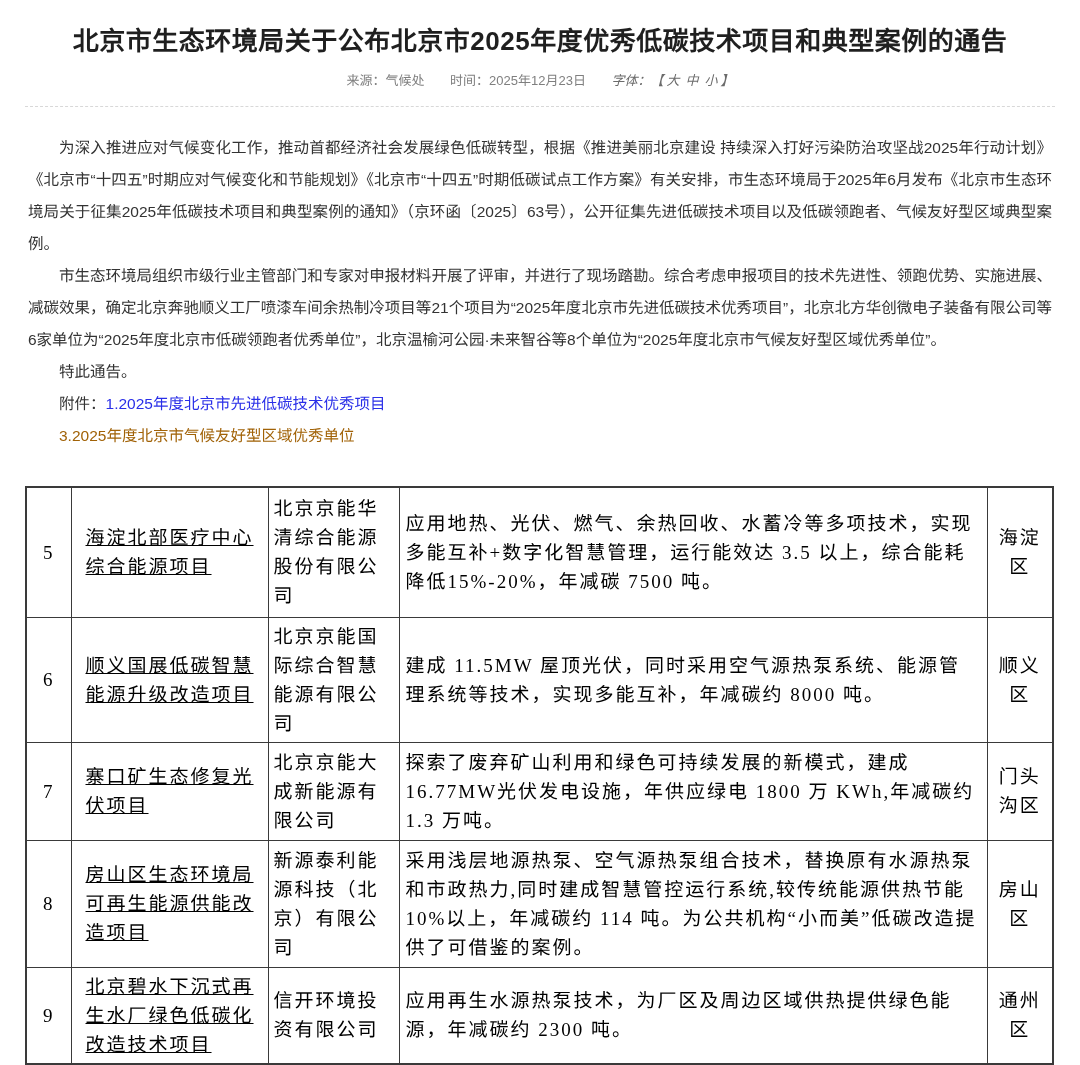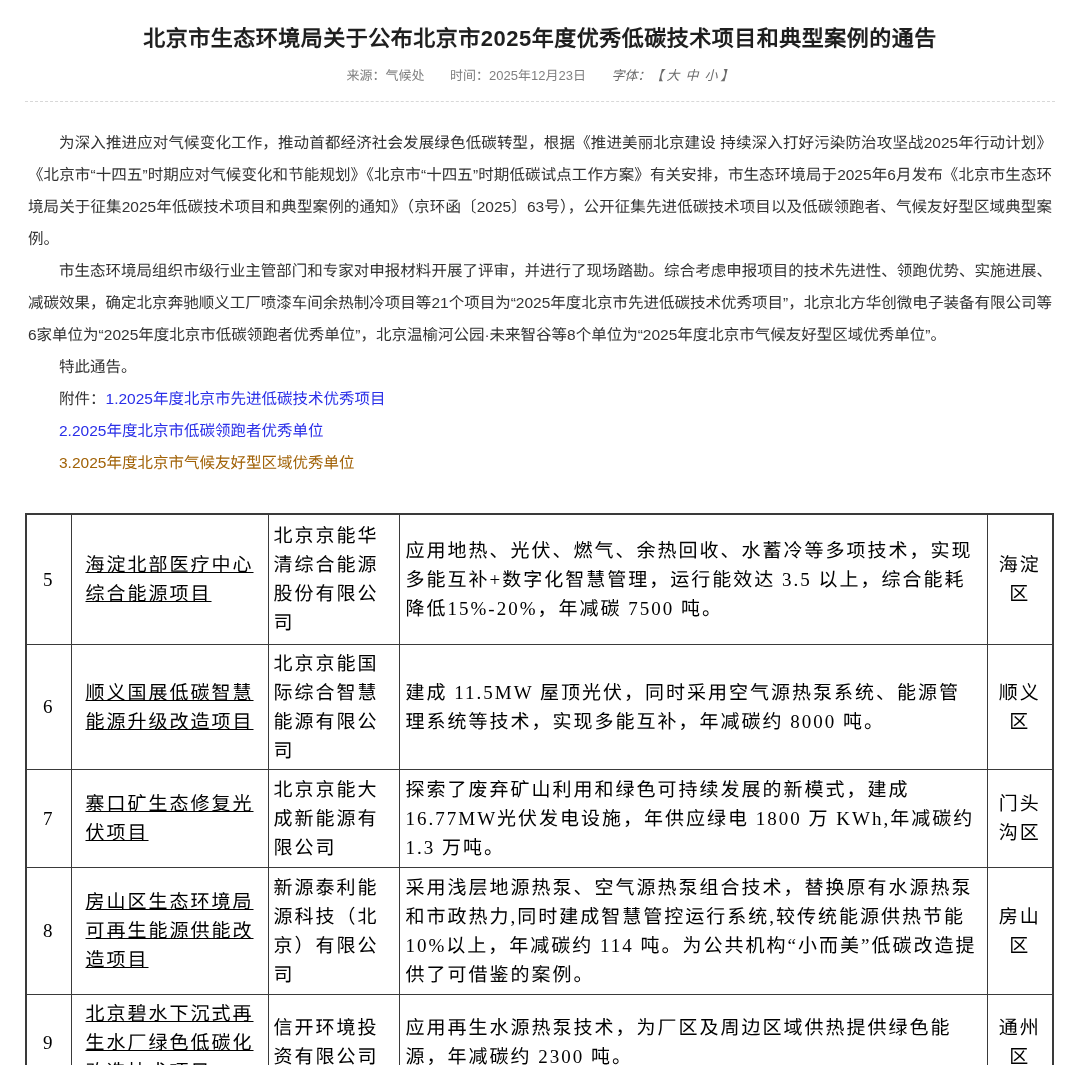--- a/index.html
+++ b/index.html
@@ -9,21 +9,21 @@
     width: 1080px;
     height: 1065px;
     margin: 0 auto;
     background: #ffffff;
     font-family: "Liberation Sans", sans-serif;
     overflow: hidden;
   }
   .title {
     padding-top: 20px;
     text-align: center;
-    font-size: 22px;
+    font-size: 26px;
     font-weight: bold;
     color: #1f1f1f;
     letter-spacing: 0.5px;
   }
   .meta {
     margin-top: 13px;
     text-align: center;
     font-size: 13px;
     color: #7f7f7f;
   }
@@ -88,21 +88,20 @@
     <span class="seg fontctl"><span>字体：</span><span>【</span><a class="fontsize">大</a><a class="fontsize">中</a><a class="fontsize">小</a><span>】</span></span>
   </div>
 
   <hr class="divider">
 
   <div class="article">
     <p>为深入推进应对气候变化工作，推动首都经济社会发展绿色低碳转型，根据《推进美丽北京建设 持续深入打好污染防治攻坚战2025年行动计划》《北京市“十四五”时期应对气候变化和节能规划》《北京市“十四五”时期低碳试点工作方案》有关安排，市生态环境局于2025年6月发布《北京市生态环境局关于征集2025年低碳技术项目和典型案例的通知》（京环函〔2025〕63号），公开征集先进低碳技术项目以及低碳领跑者、气候友好型区域典型案例。</p>
     <p>市生态环境局组织市级行业主管部门和专家对申报材料开展了评审，并进行了现场踏勘。综合考虑申报项目的技术先进性、领跑优势、实施进展、减碳效果，确定北京奔驰顺义工厂喷漆车间余热制冷项目等21个项目为“2025年度北京市先进低碳技术优秀项目”，北京北方华创微电子装备有限公司等6家单位为“2025年度北京市低碳领跑者优秀单位”，北京温榆河公园·未来智谷等8个单位为“2025年度北京市气候友好型区域优秀单位”。</p>
     <p>特此通告。</p>
     <p><span>附件：</span><a class="attach" style="color: rgb(42, 47, 232);">1.2025年度北京市先进低碳技术优秀项目</a></p>
-    <p><a class="attach" style="color: rgb(42, 47, 232);">2.2025年度北京市低碳领跑者优秀单位</a></p>
     <p><a class="attach" style="color: #a16207;">3.2025年度北京市气候友好型区域优秀单位</a></p>
 
   </div>
 
   <table class="projects">
     <colgroup>
       <col style="width:45px">
       <col style="width:197px">
       <col style="width:131px">
       <col style="width:588px">

